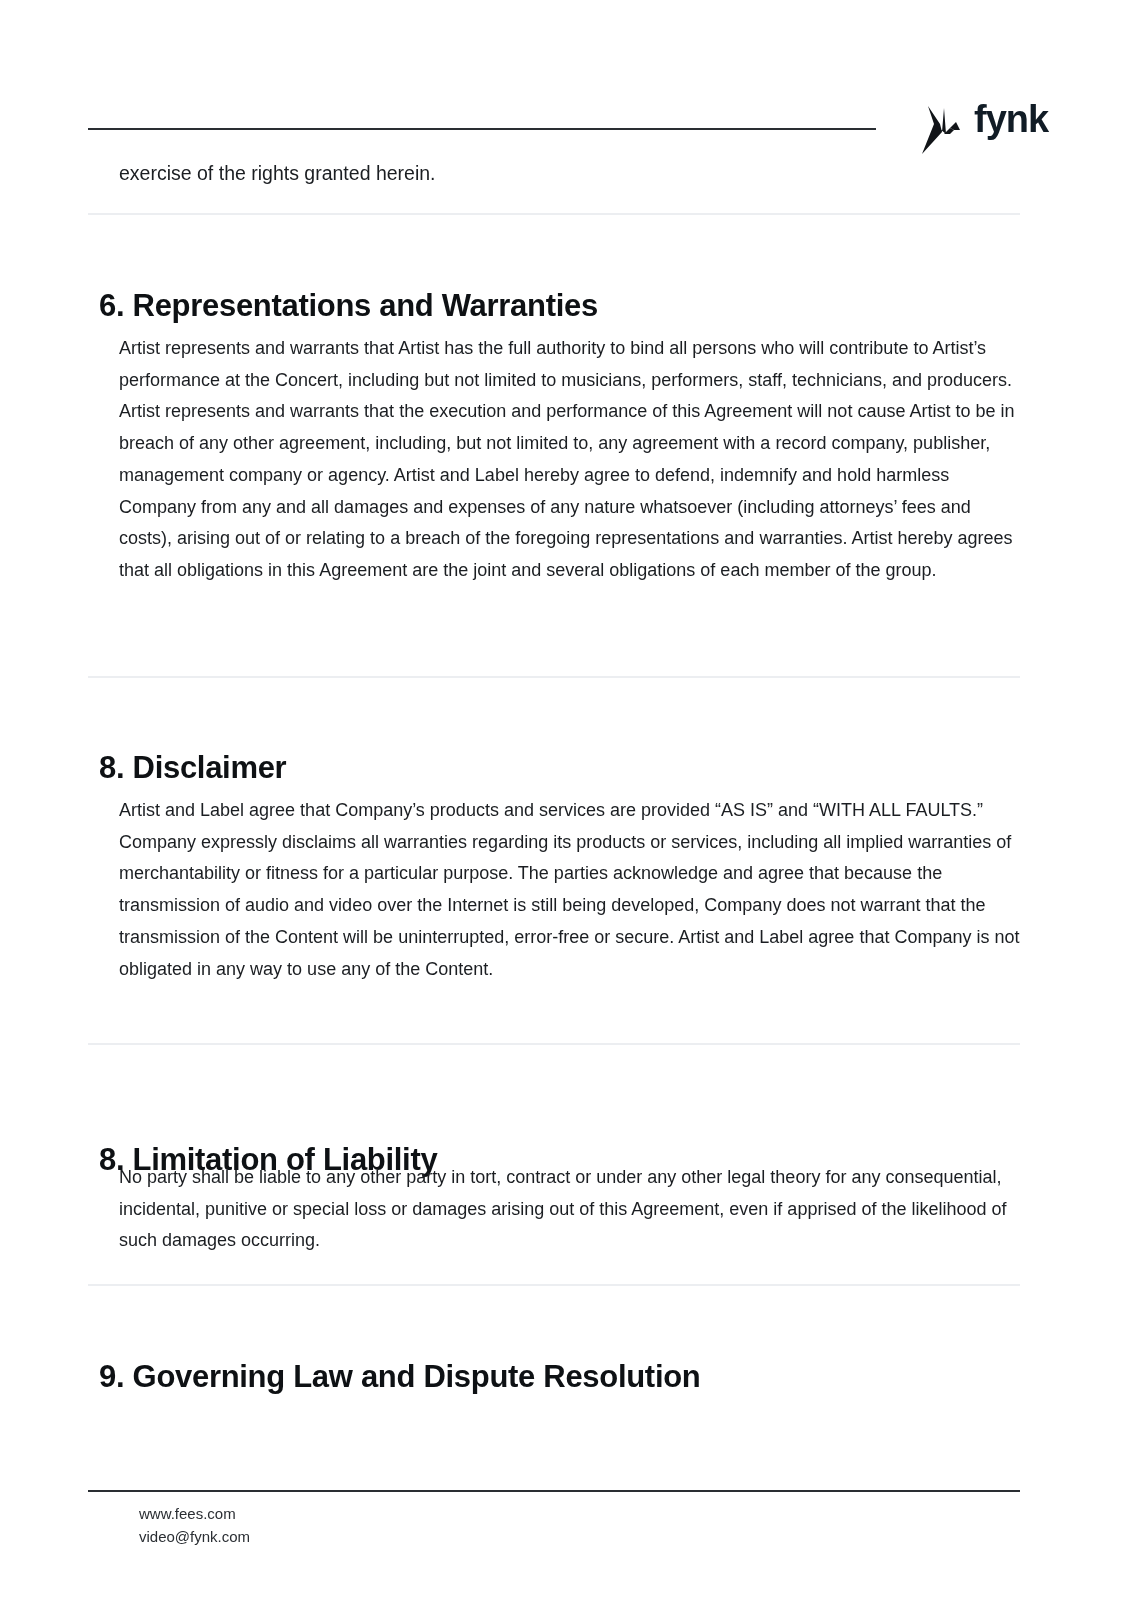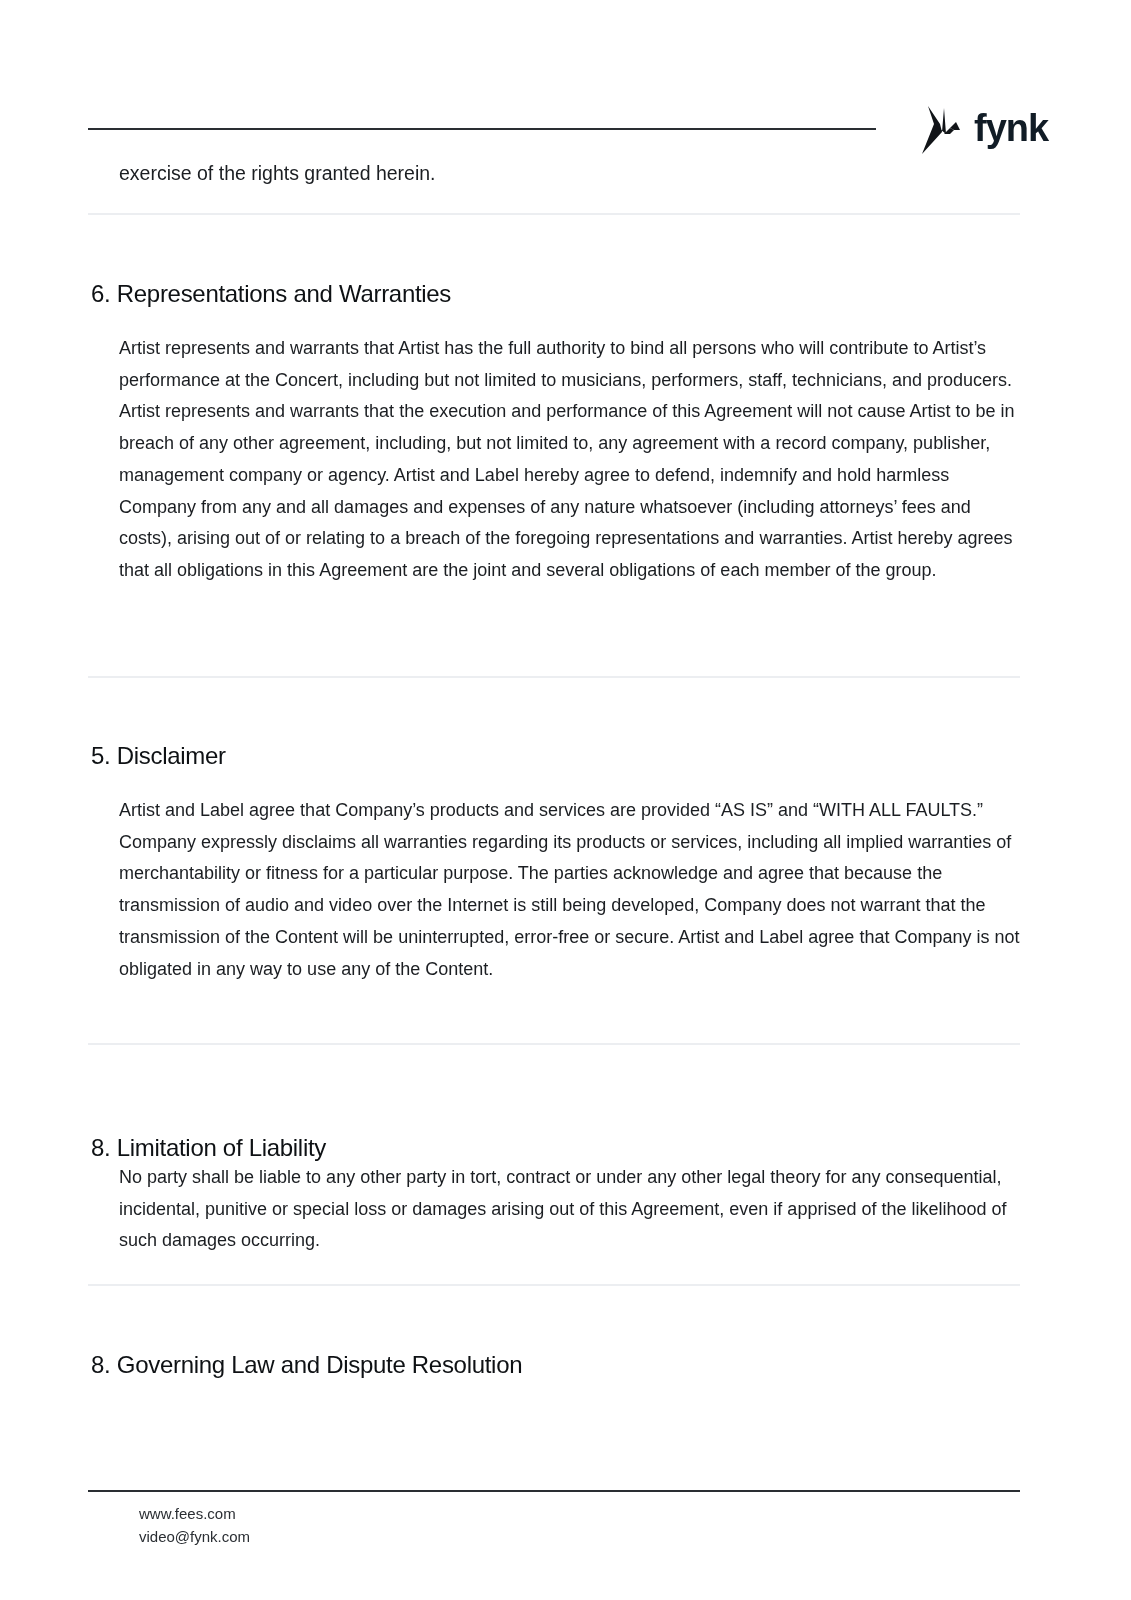--- a/index.html
+++ b/index.html
@@ -1,25 +1,25 @@
 <!DOCTYPE html>
 <html><head>
   <meta charset="utf-8">
   <style>
     html, body { margin: 0; padding: 0; background: #ffffff; }
     body { width: 1131px; height: 1600px; position: relative; overflow: hidden;
            font-family: "Liberation Sans", "DejaVu Sans", sans-serif; color: #111418; }
     .header-rule { position: absolute; left: 88px; top: 128px; width: 788px; height: 2px; background: #2a2e33; }
-    .logo { position: absolute; left: 920px; top: 104px; display: flex; align-items: center; }
+    .logo { position: absolute; left: 920px; top: 104px; display: flex; }
     .logo svg { width: 48px; height: 54px; display: block; }
     .logo-text { font-family: "Liberation Sans", sans-serif; font-weight: 700; font-size: 38px; color: #111c26;
                  letter-spacing: -1px; margin-left: 6px; margin-top: -6px; }
     .carry-text { position: absolute; left: 119px; top: 162px; font-size: 19.5px; color: #1b1e22; }
     .divider { position: absolute; left: 88px; width: 932px; height: 2px; background: #eceef1; }
-    .section-title { position: absolute; left: 83px; font-size: 24px; font-weight: 400; color: #0e1114; letter-spacing: -0.3px; margin: 8px; }
+    .section-title { position: absolute; left: 83px; font-size: 31px; font-weight: 700; color: #0e1114; letter-spacing: -0.3px; margin: 16px; }
     .section-body { position: absolute; left: 119px; width: 905px; font-size: 18px; line-height: 31.7px; color: #1b1e22; margin: 0; }
     .footer-rule { position: absolute; left: 88px; top: 1490px; width: 932px; height: 2px; background: #2a2e33; }
     .footer { position: absolute; left: 139px; top: 1502px; font-size: 15px; line-height: 23px; color: #2a2e33; }
   </style>
 </head>
 <body>
 
 <div class="header-rule"></div>
 
 <div class="logo">
@@ -34,29 +34,29 @@
 
 <div class="carry-text">exercise of the rights granted herein.</div>
 
 <div class="divider" style="top:213px"></div>
 
 <h2 class="section-title" style="top:272px">6. Representations and Warranties</h2>
 <p class="section-body" style="top:333px">Artist represents and warrants that Artist has the full authority to bind all persons who will contribute to Artist’s performance at the Concert, including but not limited to musicians, performers, staff, technicians, and producers. Artist represents and warrants that the execution and performance of this Agreement will not cause Artist to be in breach of any other agreement, including, but not limited to, any agreement with a record company, publisher, management company or agency. Artist and Label hereby agree to defend, indemnify and hold harmless Company from any and all damages and expenses of any nature whatsoever (including attorneys’ fees and costs), arising out of or relating to a breach of the foregoing representations and warranties. Artist hereby agrees that all obligations in this Agreement are the joint and several obligations of each member of the group.</p>
 
 <div class="divider" style="top:676px"></div>
 
-<h2 class="section-title" style="top:734px">5. Disclaimer</h2>
+<h2 class="section-title" style="top:734px">8. Disclaimer</h2>
 <p class="section-body" style="top:795px">Artist and Label agree that Company’s products and services are provided “AS IS” and “WITH ALL FAULTS.” Company expressly disclaims all warranties regarding its products or services, including all implied warranties of merchantability or fitness for a particular purpose. The parties acknowledge and agree that because the transmission of audio and video over the Internet is still being developed, Company does not warrant that the transmission of the Content will be uninterrupted, error-free or secure. Artist and Label agree that Company is not obligated in any way to use any of the Content.</p>
 
 <div class="divider" style="top:1043px"></div>
 
 <h2 class="section-title" style="top:1126px">8. Limitation of Liability</h2>
 <p class="section-body" style="top:1162px">No party shall be liable to any other party in tort, contract or under any other legal theory for any consequential, incidental, punitive or special loss or damages arising out of this Agreement, even if apprised of the likelihood of such damages occurring.</p>
 
 <div class="divider" style="top:1284px"></div>
 
-<h2 class="section-title" style="top:1343px">8. Governing Law and Dispute Resolution</h2>
+<h2 class="section-title" style="top:1343px">9. Governing Law and Dispute Resolution</h2>
 
 <div class="footer-rule"></div>
 <div class="footer">
   <div>www.fees.com</div>
   <div>video@fynk.com</div>
 </div>
 
 </body></html>

